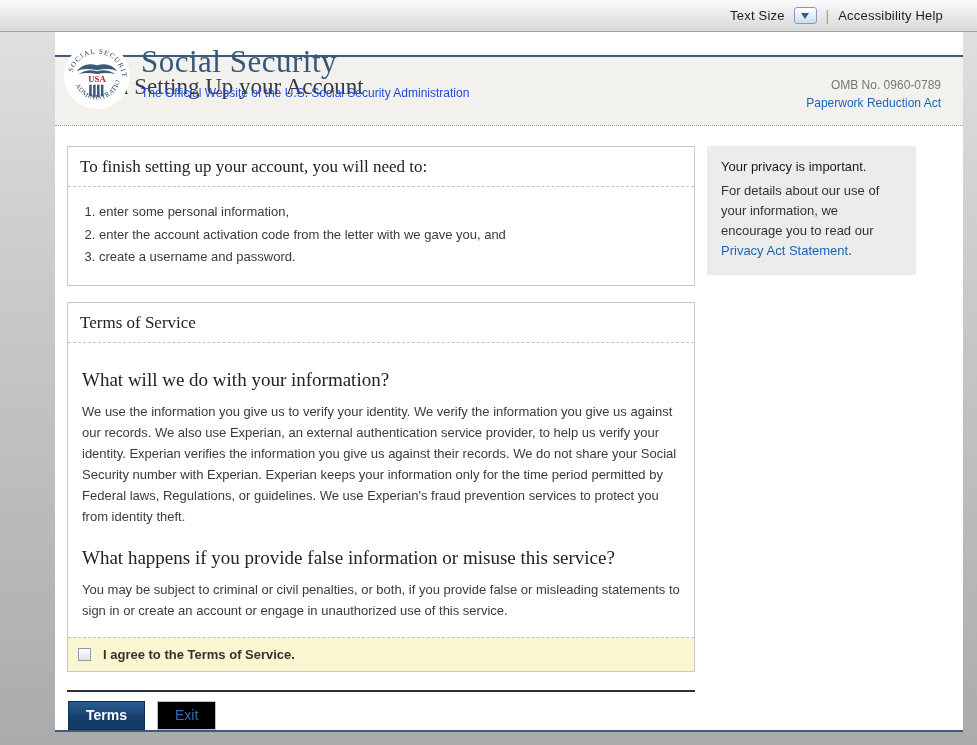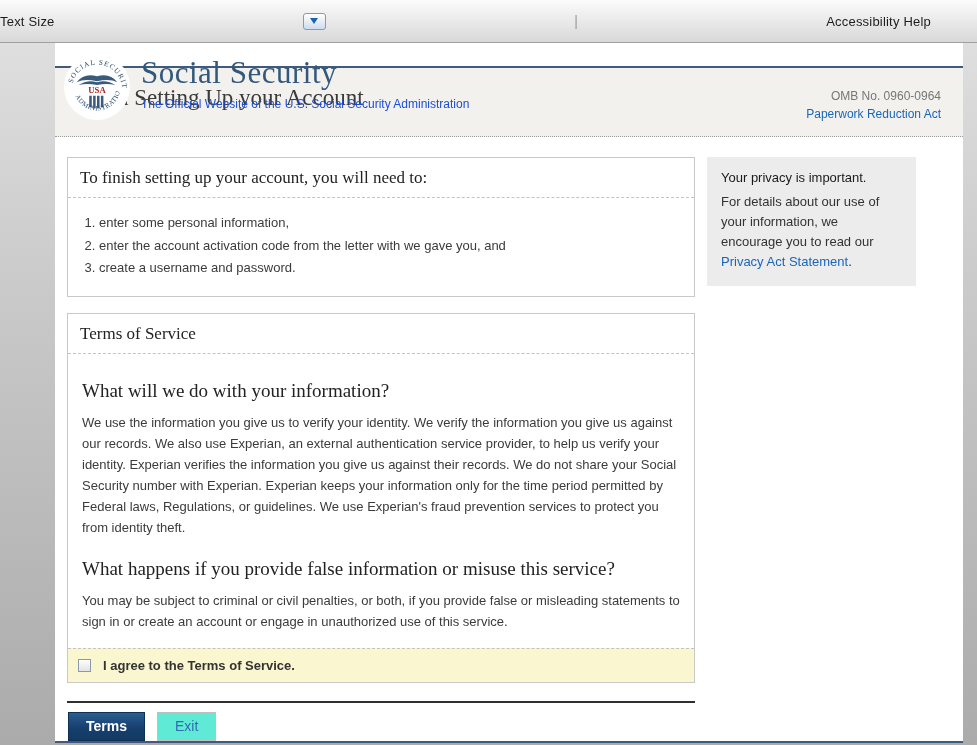--- a/index.html
+++ b/index.html
@@ -5,27 +5,27 @@
   * { box-sizing: border-box; margin: 0; padding: 0; }
   html,body { width: 977px; height: 745px; }
   body {
     font-family: "Liberation Sans", sans-serif;
     background: linear-gradient(180deg, #e2e2e2 0%, #c9c9c9 40%, #ababab 100%);
     overflow: hidden;
   }
 
   
   .topbar {
-    height: 43px;
+    height: 32px;
     background: linear-gradient(180deg, #fbfbfb, #d8d8d8);
     border-bottom: 1px solid #9f9f9f;
     display: flex;
     align-items: center;
-    justify-content: space-between;
-    padding-right: 46px;
+    justify-content: flex-end;
+    padding-right: 34px;
     gap: 9px;
     font-size: 13px;
     color: #1d1d1d;
   }
   .topbar .tslabel { letter-spacing: .2px; }
   .ts-btn {
     width: 23px; height: 17px;
     border: 1px solid #7d9cc0;
     border-radius: 3px;
     background: linear-gradient(180deg, #ffffff, #cfdcec);
@@ -141,21 +141,21 @@
     cursor: pointer;
     font-family: "Liberation Sans", sans-serif;
   }
   .btn-next {
     background: linear-gradient(180deg, #2a5d92 0%, #173f6e 55%, #123a63 100%);
     border: 1px solid #0e3055;
     color: #fff;
     font-weight: bold;
   }
   .btn-exit {
-    background: #5eead4;
+    background: #000000;
     border: 1px solid #bfbfbf;
     color: #2e6db4;
   }
 
   
   .privacy-box { background: #ececec; padding: 13px 14px 14px; margin-top: 10px; }
   .privacy-title { font-size: 13px; font-weight: normal; color: #1a1a1a; margin-bottom: 7px; }
   .privacy-text { font-size: 13px; color: #333; line-height: 1.55; }
 
   .seal text { font-family: "Liberation Serif", serif; }
@@ -205,21 +205,21 @@
       <div class="site-title">Social Security</div>
       <div class="site-tagline">The Official Website of the U.S. Social Security Administration</div>
     </div>
   </div>
 
   <div class="blue-bar"></div>
 
   <div class="title-band">
     <h1 class="page-title">Finish Setting Up your Account</h1>
     <div class="omb-block">
-      <div class="omb-no">OMB No. 0960-0964</div>
+      <div class="omb-no">OMB No. 0960-0789</div>
       <a class="link">Paperwork Reduction Act</a>
     </div>
   </div>
 
   <div class="main">
 
     <div class="left-col">
 
       <div class="box steps-box">
         <div class="box-header">To finish setting up your account, you will need to:</div>

